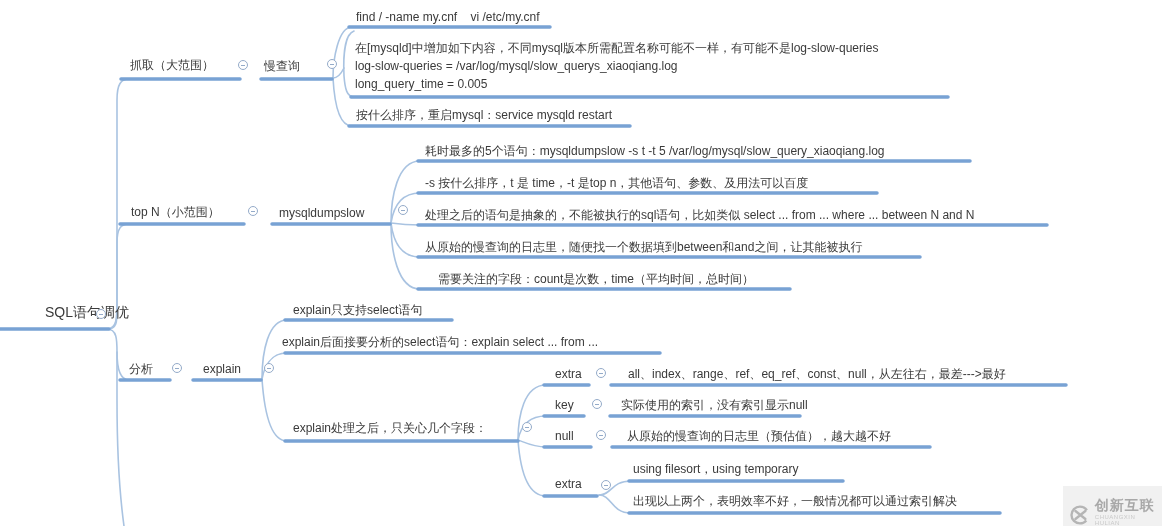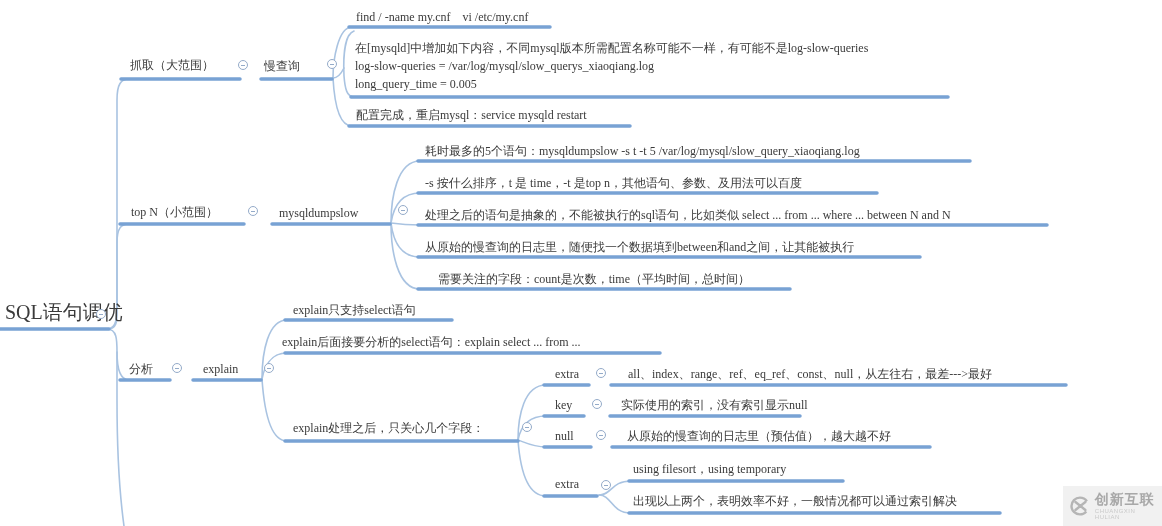--- a/index.html
+++ b/index.html
@@ -3,33 +3,33 @@
 <meta charset="utf-8">
 <style>
   html,body{margin:0;padding:0;}
   body{
     width:1162px;height:526px;position:relative;overflow:hidden;
     background:#ffffff;color:#3a3a3a;
     font-family:"Liberation Sans","DejaVu Sans",sans-serif;
     font-size:12px;line-height:14px;
   }
   #lines{position:absolute;left:0;top:0;width:1162px;height:526px;}
-  .node{position:absolute;white-space:pre;font-family:Liberation Serif, serif;}
-  .root-label{font-size:20px;}
+  .node{position:absolute;white-space:pre;}
+  .root-label{font-size:14px;margin-left:40px;}
   .badge{
     position:absolute;width:10px;height:10px;box-sizing:border-box;
     border:1px solid #94abc9;border-radius:50%;background:#ffffff;
   }
   .badge::before{
     content:"";position:absolute;left:2px;right:2px;top:3.5px;height:1px;
     background:#94abc9;
   }
   .wm{
     position:absolute;left:1063px;top:486px;width:99px;height:40px;
-    background:#f1f1f1;display:flex;align-items:center;gap:4px;
+    background:#f1f1f1;display:flex;align-items:flex-end;gap:4px;
     padding-left:6px;box-sizing:border-box;
   }
   .wm-txt{display:flex;flex-direction:column;line-height:1;}
   .wm-brand{font-size:14px;font-weight:bold;color:#a8a8a8;letter-spacing:1px;}
   .wm-sub{font-size:6px;color:#c9c9c9;letter-spacing:.5px;margin-top:2px;}
 </style>
 </head>
 <body>
 
 <svg id="lines" width="1162" height="526" viewBox="0 0 1162 526">
@@ -101,21 +101,21 @@
 
 <div class="node" style="left:130px;top:58px">抓取（大范围）</div>
 <div class="badge" style="left:238px;top:60px"></div>
 <div class="node" style="left:264px;top:59px">慢查询</div>
 <div class="badge" style="left:327px;top:59px"></div>
 
 <div class="node" style="left:356px;top:10px">find / -name my.cnf    vi /etc/my.cnf</div>
 <div class="node" style="left:355px;top:41px">在[mysqld]中增加如下内容，不同mysql版本所需配置名称可能不一样，有可能不是log-slow-queries</div>
 <div class="node" style="left:355px;top:59px">log-slow-queries = /var/log/mysql/slow_querys_xiaoqiang.log</div>
 <div class="node" style="left:355px;top:77px">long_query_time = 0.005</div>
-<div class="node" style="left:356px;top:108px">配置完成，重启mysql：service mysqld restart</div>
+<div class="node" style="left:356px;top:108px">按什么排序，重启mysql：service mysqld restart</div>
 
 <div class="node" style="left:131px;top:205px">top N（小范围）</div>
 <div class="badge" style="left:248px;top:206px"></div>
 <div class="node" style="left:279px;top:206px">mysqldumpslow</div>
 <div class="badge" style="left:398px;top:205px"></div>
 
 <div class="node" style="left:425px;top:144px">耗时最多的5个语句：mysqldumpslow -s t -t 5 /var/log/mysql/slow_query_xiaoqiang.log</div>
 <div class="node" style="left:425px;top:176px">-s 按什么排序，t 是 time，-t 是top n，其他语句、参数、及用法可以百度</div>
 <div class="node" style="left:425px;top:208px">处理之后的语句是抽象的，不能被执行的sql语句，比如类似 select ... from ... where ... between N and N</div>
 <div class="node" style="left:425px;top:240px">从原始的慢查询的日志里，随便找一个数据填到between和and之间，让其能被执行</div>

